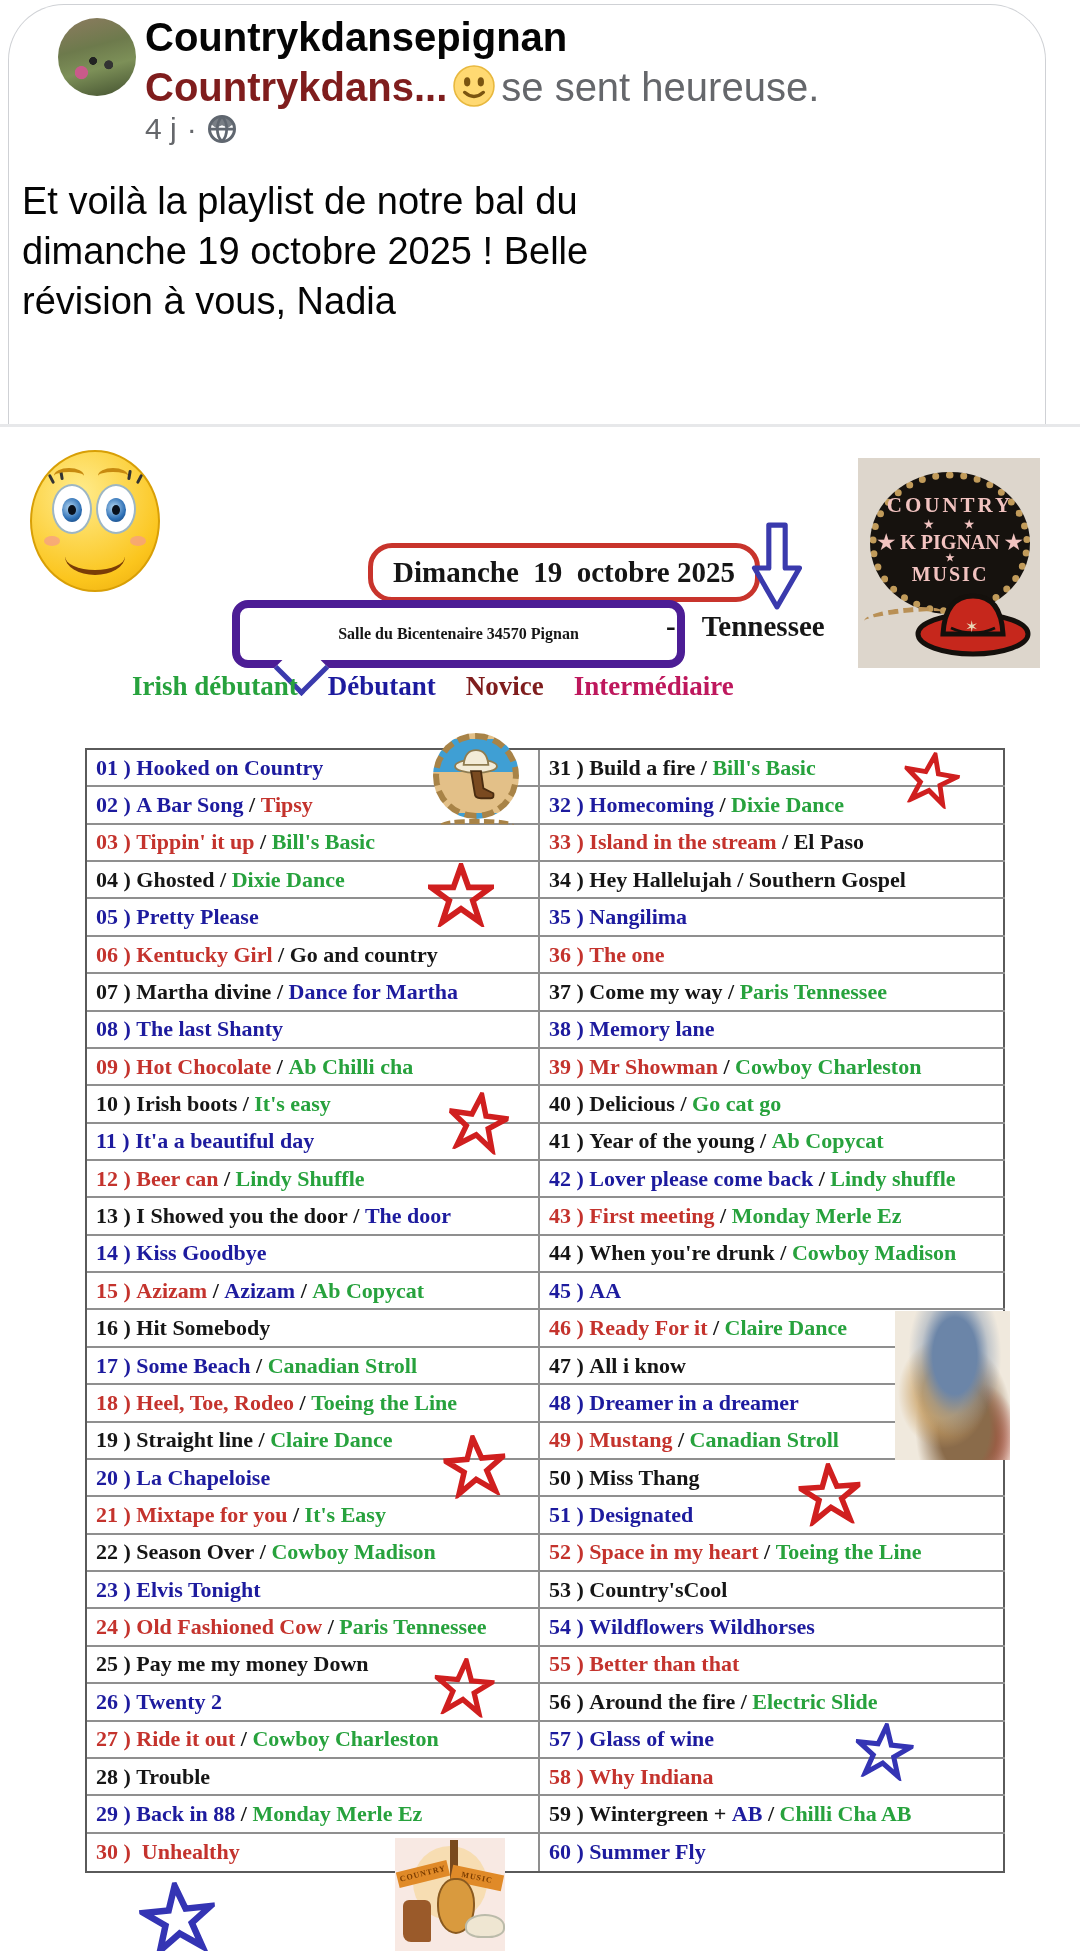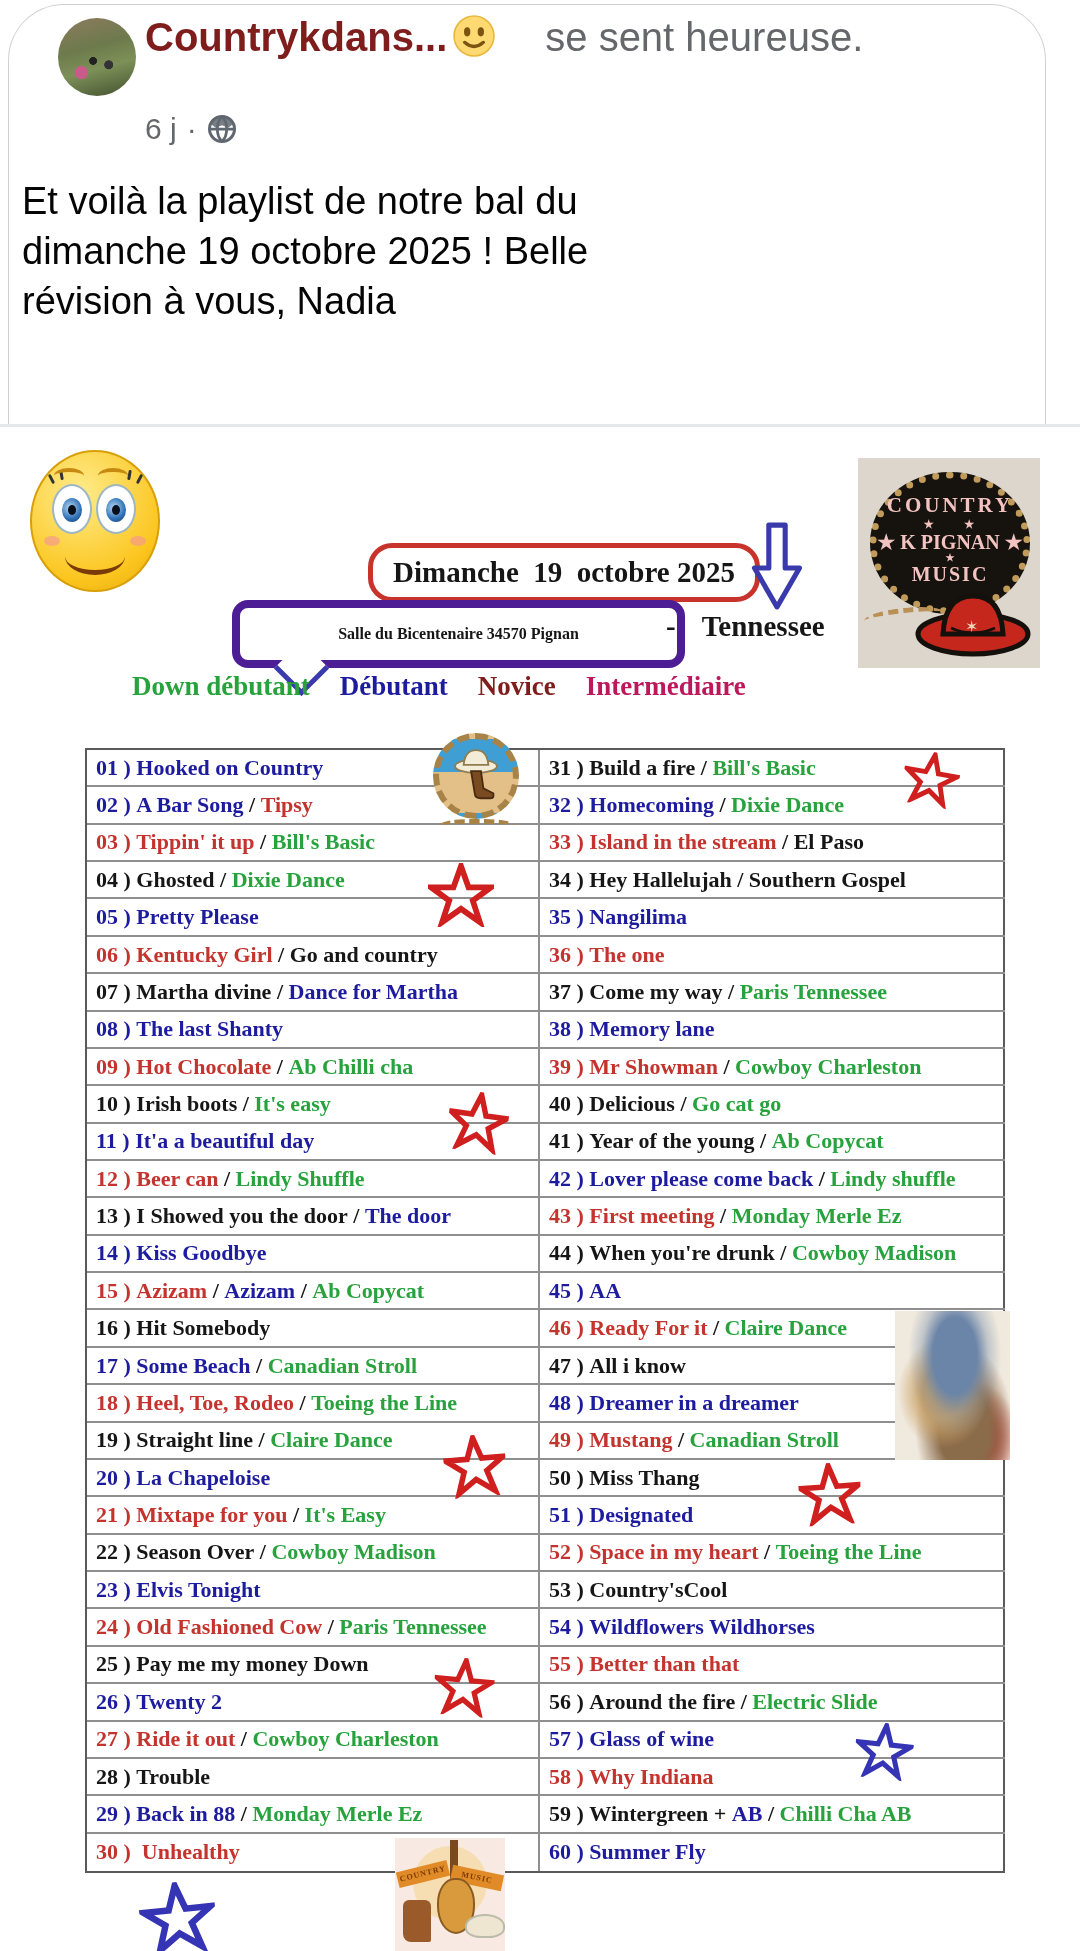--- a/index.html
+++ b/index.html
@@ -10,21 +10,21 @@
         border:1px solid #cfd1d5;border-bottom:none;border-radius:56px 56px 0 0;}
   .avatar{position:absolute;left:58px;top:18px;width:78px;height:78px;border-radius:50%;
           background:
             radial-gradient(circle at 30% 70%,#c95a8a 0 8%,transparent 9%),
             radial-gradient(circle at 65% 60%,#333 0 6%,transparent 7%),
             radial-gradient(circle at 45% 55%,#222 0 6%,transparent 7%),
             linear-gradient(165deg,#8d7b60 0%,#6d7a4c 38%,#7d9058 62%,#42502f 100%);}
   .titleblock{position:absolute;left:145px;top:12px;width:905px;line-height:50px;}
   .t1{font-size:40px;font-weight:700;color:#050505;display:block;}
   .t2{font-size:40px;font-weight:700;color:#7f1d1d;}
-  .feel{font-size:40px;font-weight:400;color:#65676b;margin-left:44px;}
+  .feel{font-size:40px;font-weight:400;color:#65676b;}
   .emoji-svg{width:42px;height:42px;vertical-align:-6px;margin:0 6px;}
   .meta{position:absolute;left:145px;top:112px;font-size:30px;color:#65676b;
         display:flex;align-items:center;gap:10px;}
   .globe-svg{width:30px;height:30px;}
   .postbody{position:absolute;left:22px;top:176px;width:700px;font-size:38px;
             line-height:50px;color:#050505;}
   .divider{position:absolute;left:0;top:424px;width:1080px;height:3px;background:#e7e8ea;}
 
   
   .flyer{position:absolute;left:0;top:427px;width:1080px;height:1524px;background:#fff;
@@ -117,30 +117,31 @@
           border-radius:50% 50% 40% 40%;border:2px solid #bba}
 </style>
 </head>
 <body>
 
 <div class="card"></div>
 
 <div class="avatar"></div>
 
 <div class="titleblock">
+  <span class="t1">Countrykdansepignan</span>
   <span class="t2">Countrykdans...</span><svg class="emoji-svg" viewBox="0 0 40 40">
       <circle cx="20" cy="20" r="19" fill="#ffd972" stroke="#e8b83e" stroke-width="1.5"></circle>
       <ellipse cx="13.5" cy="16" rx="3" ry="4.4" fill="#7a5410"></ellipse>
       <ellipse cx="26.5" cy="16" rx="3" ry="4.4" fill="#7a5410"></ellipse>
       <path d="M11 26 q9 8 18 0" stroke="#7a5410" stroke-width="3" fill="none" stroke-linecap="round"></path>
     </svg><span class="feel">se sent heureuse.</span>
 </div>
 
 <div class="meta">
-  <span>6 j</span>
+  <span>4 j</span>
   <span>·</span>
   <svg class="globe-svg" viewBox="0 0 24 24">
     <circle cx="12" cy="12" r="10" fill="none" stroke="#606770" stroke-width="2.4"></circle>
     <path d="M2 12 h20 M12 2 c-5 5 -5 15 0 20 M12 2 c5 5 5 15 0 20" fill="none" stroke="#606770" stroke-width="2.2"></path>
     <path d="M12 2 a10 10 0 0 1 9 6 l-4 3 -5 -2 -5 2 -4 -3 a10 10 0 0 1 9 -6z" fill="#606770" opacity=".85"></path>
   </svg>
 </div>
 
 <div class="postbody">Et voilà la playlist de notre bal du dimanche 19 octobre 2025 ! Belle révision à vous, Nadia</div>
 
@@ -194,21 +195,21 @@
   </div>
 
   <div class="abs venuebadge">Salle du Bicentenaire 34570 Pignan</div>
   <div class="abs venuetail"></div>
   <div class="abs playlistline">
     <span>-</span>
     <span>Tennessee</span>
   </div>
 
   <div class="abs legend">
-    <span class="c-green">Down débutant</span>
+    <span class="c-green">Irish débutant</span>
     <span class="c-blue">Débutant</span>
     <span class="c-red">Novice</span>
     <span class="c-black">Intermédiaire</span>
   </div>
 
   <div class="abs ptable">
     <div id="colL" class="colcells colL" style="display:contents"><div class="trow colL"><span style="color: rgb(29, 27, 158);">01 ) </span><span style="color: rgb(29, 27, 158);">Hooked on Country</span></div><div class="trow colL"><span style="color: rgb(29, 27, 158);">02 ) </span><span style="color: rgb(29, 27, 158);">A Bar Song</span><span class="sep"> / </span><span style="color: rgb(196, 51, 45);">Tipsy</span></div><div class="trow colL"><span style="color: rgb(196, 51, 45);">03 ) </span><span style="color: rgb(196, 51, 45);">Tippin' it up</span><span class="sep"> / </span><span style="color: rgb(39, 162, 61);">Bill's Basic</span></div><div class="trow colL"><span style="color: rgb(22, 22, 22);">04 ) </span><span style="color: rgb(22, 22, 22);">Ghosted</span><span class="sep"> / </span><span style="color: rgb(39, 162, 61);">Dixie Dance</span></div><div class="trow colL"><span style="color: rgb(29, 27, 158);">05 ) </span><span style="color: rgb(29, 27, 158);">Pretty Please</span></div><div class="trow colL"><span style="color: rgb(196, 51, 45);">06 ) </span><span style="color: rgb(196, 51, 45);">Kentucky Girl</span><span class="sep"> / </span><span style="color: rgb(22, 22, 22);">Go and country</span></div><div class="trow colL"><span style="color: rgb(22, 22, 22);">07 ) </span><span style="color: rgb(22, 22, 22);">Martha divine</span><span class="sep"> / </span><span style="color: rgb(29, 27, 158);">Dance for Martha</span></div><div class="trow colL"><span style="color: rgb(29, 27, 158);">08 ) </span><span style="color: rgb(29, 27, 158);">The last Shanty</span></div><div class="trow colL"><span style="color: rgb(196, 51, 45);">09 ) </span><span style="color: rgb(196, 51, 45);">Hot Chocolate</span><span class="sep"> / </span><span style="color: rgb(39, 162, 61);">Ab Chilli cha</span></div><div class="trow colL"><span style="color: rgb(22, 22, 22);">10 ) </span><span style="color: rgb(22, 22, 22);">Irish boots</span><span class="sep"> / </span><span style="color: rgb(39, 162, 61);">It's easy</span></div><div class="trow colL"><span style="color: rgb(29, 27, 158);">11 ) </span><span style="color: rgb(29, 27, 158);">It'a a beautiful day</span></div><div class="trow colL"><span style="color: rgb(196, 51, 45);">12 ) </span><span style="color: rgb(196, 51, 45);">Beer can</span><span class="sep"> / </span><span style="color: rgb(39, 162, 61);">Lindy Shuffle</span></div><div class="trow colL"><span style="color: rgb(22, 22, 22);">13 ) </span><span style="color: rgb(22, 22, 22);">I Showed you the door</span><span class="sep"> / </span><span style="color: rgb(29, 27, 158);">The door</span></div><div class="trow colL"><span style="color: rgb(29, 27, 158);">14 ) </span><span style="color: rgb(29, 27, 158);">Kiss Goodbye</span></div><div class="trow colL"><span style="color: rgb(196, 51, 45);">15 ) </span><span style="color: rgb(196, 51, 45);">Azizam</span><span class="sep"> / </span><span style="color: rgb(29, 27, 158);">Azizam</span><span class="sep"> / </span><span style="color: rgb(39, 162, 61);">Ab Copycat</span></div><div class="trow colL"><span style="color: rgb(22, 22, 22);">16 ) </span><span style="color: rgb(22, 22, 22);">Hit Somebody</span></div><div class="trow colL"><span style="color: rgb(29, 27, 158);">17 ) </span><span style="color: rgb(29, 27, 158);">Some Beach</span><span class="sep"> / </span><span style="color: rgb(39, 162, 61);">Canadian Stroll</span></div><div class="trow colL"><span style="color: rgb(196, 51, 45);">18 ) </span><span style="color: rgb(196, 51, 45);">Heel, Toe, Rodeo</span><span class="sep"> / </span><span style="color: rgb(39, 162, 61);">Toeing the Line</span></div><div class="trow colL"><span style="color: rgb(22, 22, 22);">19 ) </span><span style="color: rgb(22, 22, 22);">Straight line</span><span class="sep"> / </span><span style="color: rgb(39, 162, 61);">Claire Dance</span></div><div class="trow colL"><span style="color: rgb(29, 27, 158);">20 ) </span><span style="color: rgb(29, 27, 158);">La Chapeloise</span></div><div class="trow colL"><span style="color: rgb(196, 51, 45);">21 ) </span><span style="color: rgb(196, 51, 45);">Mixtape for you</span><span class="sep"> / </span><span style="color: rgb(39, 162, 61);">It's Easy</span></div><div class="trow colL"><span style="color: rgb(22, 22, 22);">22 ) </span><span style="color: rgb(22, 22, 22);">Season Over</span><span class="sep"> / </span><span style="color: rgb(39, 162, 61);">Cowboy Madison</span></div><div class="trow colL"><span style="color: rgb(29, 27, 158);">23 ) </span><span style="color: rgb(29, 27, 158);">Elvis Tonight</span></div><div class="trow colL"><span style="color: rgb(196, 51, 45);">24 ) </span><span style="color: rgb(196, 51, 45);">Old Fashioned Cow</span><span class="sep"> / </span><span style="color: rgb(39, 162, 61);">Paris Tennessee</span></div><div class="trow colL"><span style="color: rgb(22, 22, 22);">25 ) </span><span style="color: rgb(22, 22, 22);">Pay me my money Down</span></div><div class="trow colL"><span style="color: rgb(29, 27, 158);">26 ) </span><span style="color: rgb(29, 27, 158);">Twenty 2</span></div><div class="trow colL"><span style="color: rgb(196, 51, 45);">27 ) </span><span style="color: rgb(196, 51, 45);">Ride it out</span><span class="sep"> / </span><span style="color: rgb(39, 162, 61);">Cowboy Charleston</span></div><div class="trow colL"><span style="color: rgb(22, 22, 22);">28 ) </span><span style="color: rgb(22, 22, 22);">Trouble</span></div><div class="trow colL"><span style="color: rgb(29, 27, 158);">29 ) </span><span style="color: rgb(29, 27, 158);">Back in 88</span><span class="sep"> / </span><span style="color: rgb(39, 162, 61);">Monday Merle Ez</span></div><div class="trow colL"><span style="color: rgb(196, 51, 45);">30 ) </span><span style="color: rgb(196, 51, 45);"> Unhealthy</span></div></div>
     <div id="colR" class="colcells" style="display:contents"><div class="trow"><span style="color: rgb(22, 22, 22);">31 ) </span><span style="color: rgb(22, 22, 22);">Build a fire</span><span class="sep"> / </span><span style="color: rgb(39, 162, 61);">Bill's Basic</span></div><div class="trow"><span style="color: rgb(29, 27, 158);">32 ) </span><span style="color: rgb(29, 27, 158);">Homecoming</span><span class="sep"> / </span><span style="color: rgb(39, 162, 61);">Dixie Dance</span></div><div class="trow"><span style="color: rgb(196, 51, 45);">33 ) </span><span style="color: rgb(196, 51, 45);">Island in the stream</span><span class="sep"> / </span><span style="color: rgb(22, 22, 22);">El Paso</span></div><div class="trow"><span style="color: rgb(22, 22, 22);">34 ) </span><span style="color: rgb(22, 22, 22);">Hey Hallelujah</span><span class="sep"> / </span><span style="color: rgb(22, 22, 22);">Southern Gospel</span></div><div class="trow"><span style="color: rgb(29, 27, 158);">35 ) </span><span style="color: rgb(29, 27, 158);">Nangilima</span></div><div class="trow"><span style="color: rgb(196, 51, 45);">36 ) </span><span style="color: rgb(196, 51, 45);">The one</span></div><div class="trow"><span style="color: rgb(22, 22, 22);">37 ) </span><span style="color: rgb(22, 22, 22);">Come my way</span><span class="sep"> / </span><span style="color: rgb(39, 162, 61);">Paris Tennessee</span></div><div class="trow"><span style="color: rgb(29, 27, 158);">38 ) </span><span style="color: rgb(29, 27, 158);">Memory lane</span></div><div class="trow"><span style="color: rgb(196, 51, 45);">39 ) </span><span style="color: rgb(196, 51, 45);">Mr Showman</span><span class="sep"> / </span><span style="color: rgb(39, 162, 61);">Cowboy Charleston</span></div><div class="trow"><span style="color: rgb(22, 22, 22);">40 ) </span><span style="color: rgb(22, 22, 22);">Delicious</span><span class="sep"> / </span><span style="color: rgb(39, 162, 61);">Go cat go</span></div><div class="trow"><span style="color: rgb(22, 22, 22);">41 ) </span><span style="color: rgb(22, 22, 22);">Year of the young</span><span class="sep"> / </span><span style="color: rgb(39, 162, 61);">Ab Copycat</span></div><div class="trow"><span style="color: rgb(29, 27, 158);">42 ) </span><span style="color: rgb(29, 27, 158);">Lover please come back</span><span class="sep"> / </span><span style="color: rgb(39, 162, 61);">Lindy shuffle</span></div><div class="trow"><span style="color: rgb(196, 51, 45);">43 ) </span><span style="color: rgb(196, 51, 45);">First meeting</span><span class="sep"> / </span><span style="color: rgb(39, 162, 61);">Monday Merle Ez</span></div><div class="trow"><span style="color: rgb(22, 22, 22);">44 ) </span><span style="color: rgb(22, 22, 22);">When you're drunk</span><span class="sep"> / </span><span style="color: rgb(39, 162, 61);">Cowboy Madison</span></div><div class="trow"><span style="color: rgb(29, 27, 158);">45 ) </span><span style="color: rgb(29, 27, 158);">AA</span></div><div class="trow"><span style="color: rgb(196, 51, 45);">46 ) </span><span style="color: rgb(196, 51, 45);">Ready For it</span><span class="sep"> / </span><span style="color: rgb(39, 162, 61);">Claire Dance</span></div><div class="trow"><span style="color: rgb(22, 22, 22);">47 ) </span><span style="color: rgb(22, 22, 22);">All i know</span></div><div class="trow"><span style="color: rgb(29, 27, 158);">48 ) </span><span style="color: rgb(29, 27, 158);">Dreamer in a dreamer</span></div><div class="trow"><span style="color: rgb(196, 51, 45);">49 ) </span><span style="color: rgb(196, 51, 45);">Mustang</span><span class="sep"> / </span><span style="color: rgb(39, 162, 61);">Canadian Stroll</span></div><div class="trow"><span style="color: rgb(22, 22, 22);">50 ) </span><span style="color: rgb(22, 22, 22);">Miss Thang</span></div><div class="trow"><span style="color: rgb(29, 27, 158);">51 ) </span><span style="color: rgb(29, 27, 158);">Designated</span></div><div class="trow"><span style="color: rgb(196, 51, 45);">52 ) </span><span style="color: rgb(196, 51, 45);">Space in my heart</span><span class="sep"> / </span><span style="color: rgb(39, 162, 61);">Toeing the Line</span></div><div class="trow"><span style="color: rgb(22, 22, 22);">53 ) </span><span style="color: rgb(22, 22, 22);">Country'sCool</span></div><div class="trow"><span style="color: rgb(29, 27, 158);">54 ) </span><span style="color: rgb(29, 27, 158);">Wildflowers Wildhorses</span></div><div class="trow"><span style="color: rgb(196, 51, 45);">55 ) </span><span style="color: rgb(196, 51, 45);">Better than that</span></div><div class="trow"><span style="color: rgb(22, 22, 22);">56 ) </span><span style="color: rgb(22, 22, 22);">Around the fire</span><span class="sep"> / </span><span style="color: rgb(39, 162, 61);">Electric Slide</span></div><div class="trow"><span style="color: rgb(29, 27, 158);">57 ) </span><span style="color: rgb(29, 27, 158);">Glass of wine</span></div><div class="trow"><span style="color: rgb(196, 51, 45);">58 ) </span><span style="color: rgb(196, 51, 45);">Why Indiana</span></div><div class="trow"><span style="color: rgb(22, 22, 22);">59 ) </span><span style="color: rgb(22, 22, 22);">Wintergreen +</span><span class="sep"> </span><span style="color: rgb(29, 27, 158);">AB</span><span class="sep"> / </span><span style="color: rgb(39, 162, 61);">Chilli Cha AB</span></div><div class="trow"><span style="color: rgb(29, 27, 158);">60 ) </span><span style="color: rgb(29, 27, 158);">Summer Fly</span></div></div>
   </div>
 

